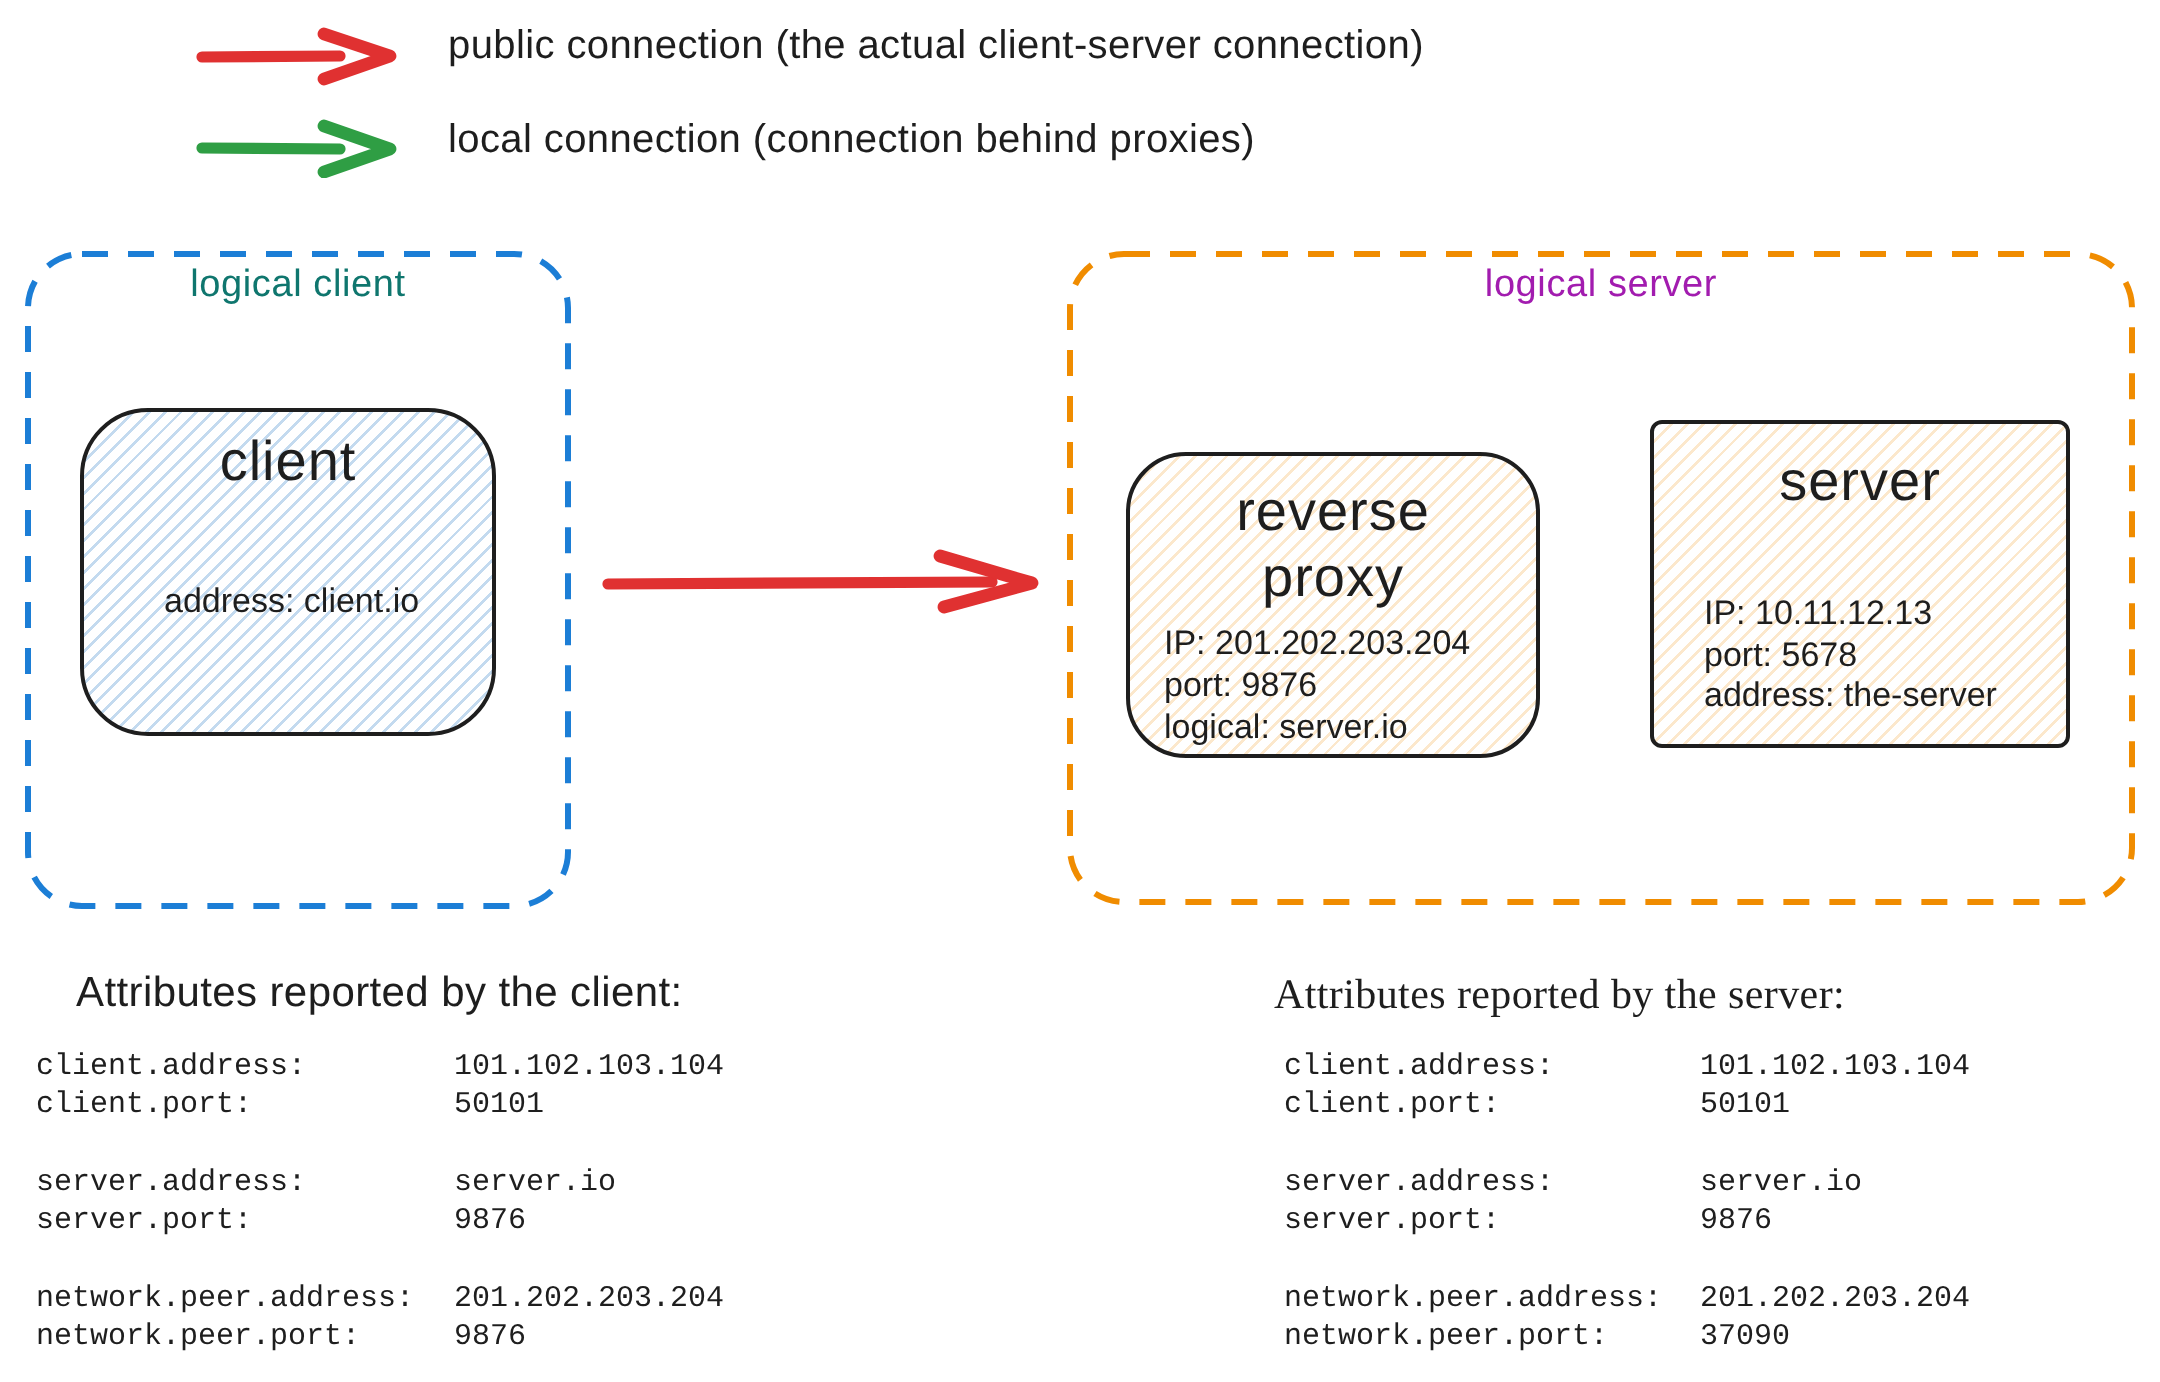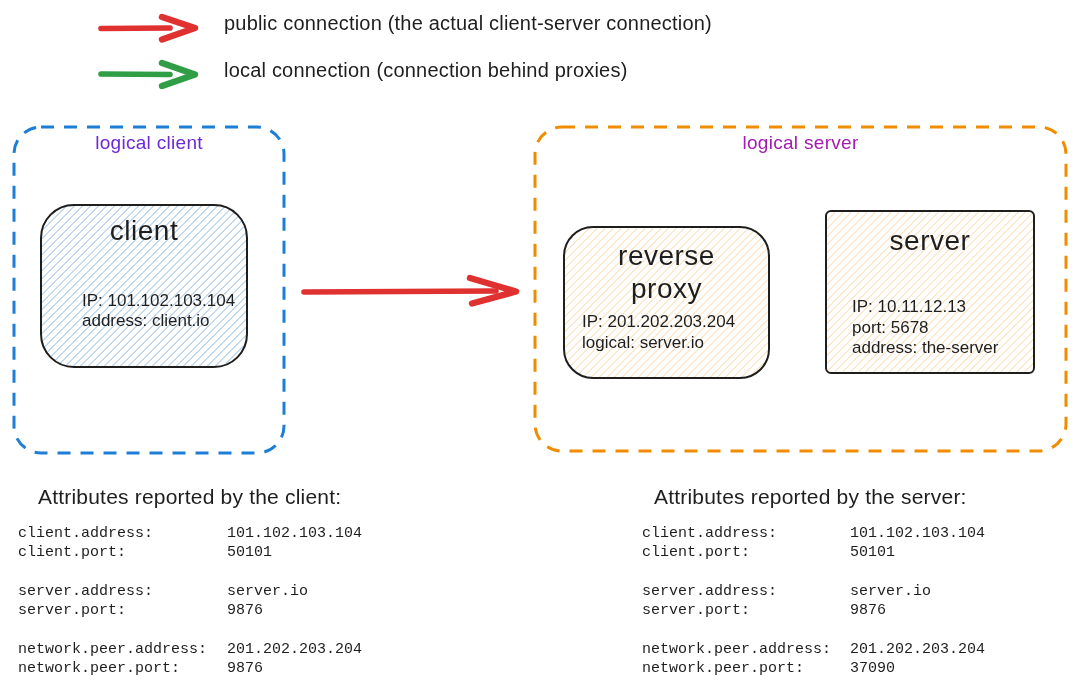--- a/index.html
+++ b/index.html
@@ -13,21 +13,21 @@
   
   .legend-label { font-size:20px; letter-spacing:0.2px; white-space:nowrap; }
 
   
   .group { position:absolute; }
   .group svg.frame { position:absolute; left:0; top:0; }
   .group-label {
     position:absolute; top:7px; left:0; width:100%;
     text-align:center; font-size:19px; letter-spacing:0.3px;
   }
-  .logical-client-label { color:#6d28d9; }
+  .logical-client-label { color:#0f766e; }
   .logical-server-label { color:#a21caf; }
 
   
   .node {
     position:absolute; border:2.2px solid #1e1e1e; box-sizing:border-box;
     background-color:#ffffff;
   }
   .node.blue-hatch {
     border-radius:34px;
     background-image:repeating-linear-gradient(135deg,
@@ -81,21 +81,20 @@
 
   <div class="group" style="left:12px; top:125px; width:274px; height:330px;">
     <svg class="frame" width="274" height="330" viewBox="0 0 274 330">
       <rect x="2" y="2" width="270" height="326" rx="27" ry="27" fill="none" stroke-width="3" stroke-dasharray="13 10" stroke="#1c7ed6"></rect>
     </svg>
     <div class="group-label logical-client-label">logical client</div>
 
     <div class="node blue-hatch" style="left:28px; top:79px; width:208px; height:164px;">
       <div class="node-title" style="margin-top:9px;">client</div>
       <div class="node-lines" style="left:40px; top:85px; line-height:20px;">
-        <div>IP: 101.102.103.104</div>
         <div>address: client.io</div>
       </div>
     </div>
   </div>
 
   <svg class="abs" style="left:298px; top:272px;" width="226" height="40" viewBox="0 0 226 40">
     <g fill="none" stroke-linecap="round" stroke-linejoin="round" stroke="#e03131">
       <path d="M6,20 L198,19" stroke-width="5.6"></path>
       <path d="M172,6 L218,19.5 L174,31.5" stroke-width="6.4"></path>
     </g>
@@ -104,20 +103,21 @@
   <div class="group" style="left:533px; top:125px; width:535px; height:328px;">
     <svg class="frame" width="535" height="328" viewBox="0 0 535 328">
       <rect x="2" y="2" width="531" height="324" rx="27" ry="27" fill="none" stroke-width="3" stroke-dasharray="13 10" stroke="#f08c00"></rect>
     </svg>
     <div class="group-label logical-server-label">logical server</div>
 
     <div class="node orange-hatch" style="left:30px; top:101px; width:207px; height:153px;">
       <div class="node-title" style="width:150px; margin:11px auto 0; line-height:33px;">reverse proxy</div>
       <div class="node-lines" style="left:17px; top:83px; line-height:21px;">
         <div>IP: 201.202.203.204</div>
+        <div>port: 9876</div>
         <div>logical: server.io</div>
       </div>
     </div>
 
     <div class="node orange-hatch" style="left:292px; top:85px; width:210px; height:164px; border-radius:6px;">
       <div class="node-title" style="margin-top:13px;">server</div>
       <div class="node-lines" style="left:25px; top:85px; line-height:20.5px;">
         <div>IP: 10.11.12.13</div>
         <div>port: 5678</div>
         <div>address: the-server</div>
@@ -152,21 +152,21 @@
         <span>network.peer.address:</span>
           <span>201.202.203.204</span>
       </div>
       <div class="attr-row">
         <span>network.peer.port:</span>
           <span>9876</span>
       </div>
     </div>
   </div>
 
-  <div class="attr-heading" style="left:654px; top:485px;">Attributes reported by the server:</div>
+  <div class="attr-heading" style="left:637px; top:485px;font-family:Liberation Serif, serif;">Attributes reported by the server:</div>
   <div class="attr-block right-cols" style="left:642px; top:524px;">
     <div class="attr-group">
       <div class="attr-row">
         <span>client.address:</span>
           <span>101.102.103.104</span>
       </div>
       <div class="attr-row">
         <span>client.port:</span>
           <span>50101</span>
       </div>

